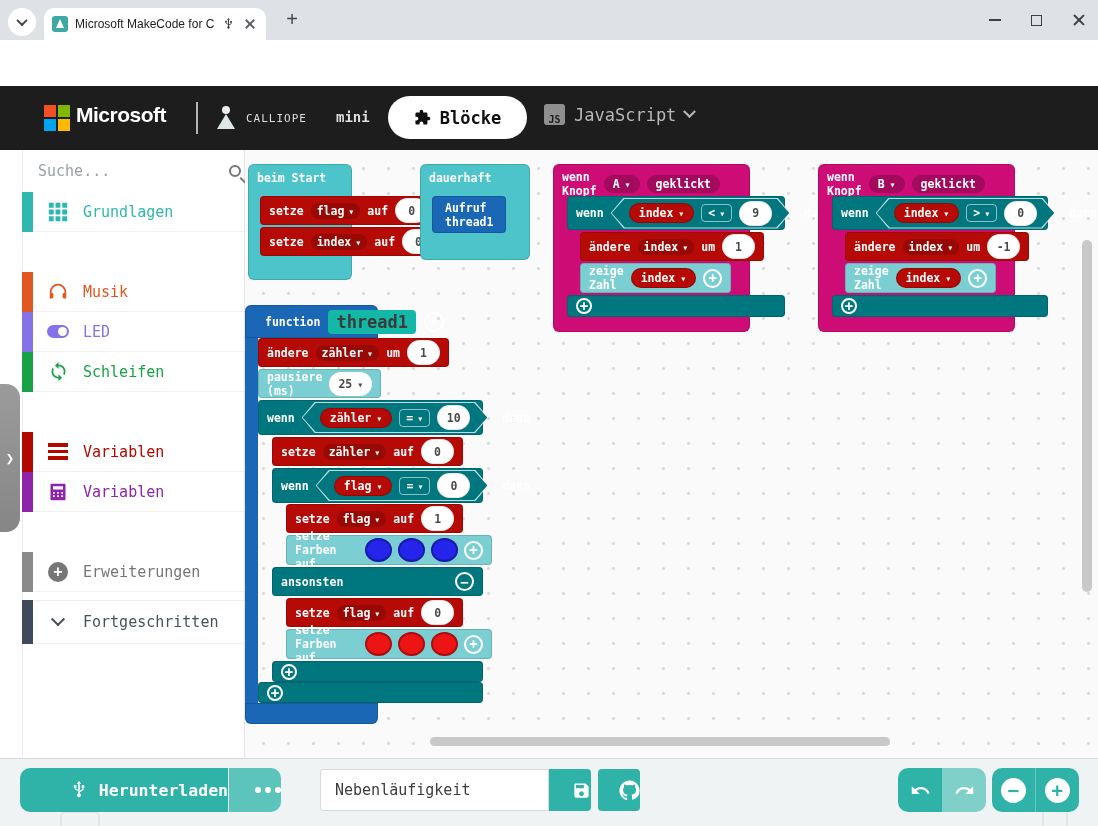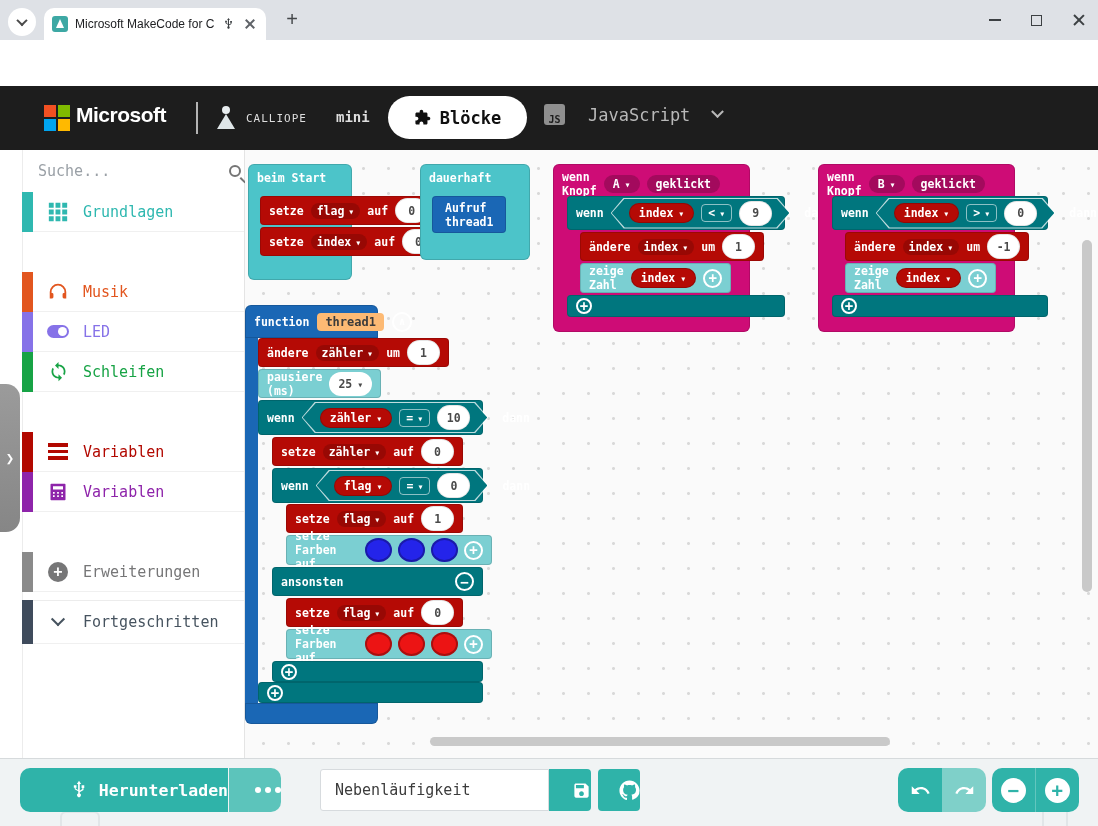--- a/index.html
+++ b/index.html
@@ -41,21 +41,21 @@
   #mkheader { position:absolute; left:0; top:86px; width:1098px; height:64px; background:#1d1d1d; color:#fff; }
   .ms-logo { position:absolute; left:44px; top:19px; display:grid; grid-template-columns:12px 12px; grid-template-rows:12px 12px; gap:2px; }
   .ms-brand { position:absolute; left:76px; top:17px; font-size:21px; font-weight:700; letter-spacing:-0.5px; color:#fff; }
   .hdr-div { position:absolute; left:196px; top:16px; width:2px; height:32px; background:#cfcfcf; opacity:.85; }
   .cal-logo { position:absolute; left:215px; top:20px; width:22px; height:24px; }
   .cal-logo .head { position:absolute; left:7px; top:0; width:8px; height:8px; border-radius:50%; background:#e8edef; }
   .cal-logo .dress { position:absolute; left:2px; top:8px; width:0; height:0; border-left:9px solid transparent; border-right:9px solid transparent; border-bottom:15px solid #dfe6e8; }
   .cal-caps { position:absolute; left:246px; top:26px; font-family:"DejaVu Sans Mono",monospace; font-size:11px; letter-spacing:1px; color:#dedede; }
   .cal-mini { position:absolute; left:336px; top:23px; font-family:"DejaVu Sans Mono",monospace; font-size:14px; font-weight:700; color:#dedede; }
   .blocks-pill { position:absolute; left:388px; top:10px; width:139px; height:43px; background:#fff; border-radius:22px; display:flex; align-items:center; justify-content:center; gap:9px; color:#101010; font-family:"DejaVu Sans Mono",monospace; font-size:17px; font-weight:600; }
-  .js-toggle { position:absolute; left:544px; top:18px; display:flex; align-items:center; gap:23px; color:#b8b8b8; font-family:"DejaVu Sans Mono",monospace; font-size:17px; }
+  .js-toggle { position:absolute; left:544px; top:18px; display:flex; align-items:center; gap:9px; color:#b8b8b8; font-family:"DejaVu Sans Mono",monospace; font-size:17px; }
   .js-badge { width:21px; height:21px; background:#8f8f8f; color:#1d1d1d; border-radius:3px; font-size:10px; font-weight:700; display:flex; align-items:flex-end; justify-content:center; font-family:"DejaVu Sans Mono",monospace; }
   .js-chev { width:9px; height:9px; border-right:2.4px solid #b8b8b8; border-bottom:2.4px solid #b8b8b8; transform:rotate(45deg) translate(-2px,-2px); }
   .hdr-ic { position:absolute; top:103px; width:30px; height:30px; color:#f2f2f2; }
   .help-circ { border-radius:50%; background:#f2f2f2; color:#1d1d1d; font-weight:800; font-size:19px; display:flex; align-items:center; justify-content:center; width:28px; height:28px; font-family:"DejaVu Sans Mono",monospace; }
 
   
   #toolbox { position:absolute; left:0; top:150px; width:245px; height:608px; background:#fff; border-right:1px solid #e4e4e4; }
   .gutter-line { position:absolute; left:22px; top:0; bottom:0; width:1px; background:#ececec; }
   .search-row { position:absolute; left:22px; top:0; width:222px; height:42px; display:flex; align-items:center; padding:0 14px 0 16px; }
   .search-input { flex:1; border:none; outline:none; font-family:"DejaVu Sans Mono",monospace; font-size:15px; color:#444; background:transparent; }
@@ -97,21 +97,21 @@
   .redpill { background:#B50A05; border-radius:13px; padding:3px 10px; display:inline-flex; align-items:center; gap:5px; box-shadow:inset 0 0 0 1px rgba(0,0,0,.18); white-space:nowrap; }
   .hexwrap { clip-path:polygon(13px 0, calc(100% - 13px) 0, 100% 50%, calc(100% - 13px) 100%, 13px 100%, 0 50%); background:rgba(255,255,255,.75); padding:1px; display:inline-flex; }
   .hex { clip-path:polygon(13px 0, calc(100% - 13px) 0, 100% 50%, calc(100% - 13px) 100%, 13px 100%, 0 50%); background:#00767E; display:inline-flex; align-items:center; gap:7px; padding:2px 17px; }
   .opbox { border:1px solid rgba(255,255,255,.55); border-radius:4px; padding:1px 6px; display:inline-flex; align-items:center; gap:4px; }
   .pcirc { width:19px; height:19px; border:2px solid #fff; border-radius:50%; color:#fff; flex:none; display:inline-flex; align-items:center; justify-content:center; }
   .pcirc::after { content:"+"; font-size:14px; font-weight:700; line-height:1; }
   .mcirc { width:19px; height:19px; border:2px solid #fff; border-radius:50%; color:#fff; flex:none; display:inline-flex; align-items:center; justify-content:center; }
   .mcirc::after { content:"−"; font-size:14px; font-weight:700; line-height:1; }
   .collcirc { width:20px; height:20px; border:2px solid #fff; border-radius:50%; color:#fff; flex:none; display:inline-flex; align-items:center; justify-content:center; }
   .collcirc::after { content:"∧"; font-size:11px; font-weight:700; }
-  .namebox { background:#fdba74; color:#3b3b3b; border-radius:4px; padding:2px 8px; font-family:"DejaVu Sans Mono",monospace; font-weight:700; font-size:12px; }
+  .namebox { background:#14b8a6; color:#3b3b3b; border-radius:4px; padding:2px 8px; font-family:"DejaVu Sans Mono",monospace; font-weight:700; font-size:17px; }
   .led { width:27px; height:24px; border-radius:50%; box-shadow:inset 0 0 0 2px rgba(0,0,0,.28); flex:none; }
   .spacer { flex:1; }
   .vscroll { position:absolute; left:837px; top:90px; width:10px; height:352px; background:#c9c9c9; border-radius:5px; }
   .hscroll { position:absolute; left:185px; top:587px; width:460px; height:9px; background:#c9c9c9; border-radius:5px; }
 
   
   #footer { position:absolute; left:0; top:758px; width:1098px; height:68px; background:#f0f3f4; border-top:1px solid #d6dadc; }
   .teal-btn { background:#2FB3A9; color:#fff; display:flex; align-items:center; justify-content:flex-end; position:absolute; top:9px; height:44px; font-family:"DejaVu Sans Mono",monospace; font-weight:700; cursor:pointer; }
   .dl { left:20px; width:208px; border-radius:10px 0 0 10px; gap:10px; font-size:16.5px; }
   .more { left:229px; width:52px; border-radius:0 10px 10px 0; background:#5CC4BB; gap:4px; }
@@ -461,21 +461,21 @@
             <span class="caret"></span>
           </span>
         <span class="pcirc"></span>
       </div>
       <div class="abs blk stmt bg-dteal" style="left:14px;top:131px;width:216px;height:22px;">
         <span class="pcirc" style="width:16px;height:16px;"></span>
       </div>
     </div>
 
     <div class="stack" style="left:0; top:155px;">
-      <div class="abs blk bg-blue" style="left:0;top:0;width:133px;height:33px;border-radius:6px 6px 0 0;padding:0 9px;gap:8px;box-shadow:inset 0 0 0 1px rgba(0,0,0,.14);">
+      <div class="abs blk bg-blue" style="left:0;top:0;width:133px;height:33px;border-radius:6px 6px 0 0;padding:0 20px;gap:8px;box-shadow:inset 0 0 0 1px rgba(0,0,0,.14);">
         <span>function</span>
         <span class="namebox">thread1</span>
         <span class="collcirc"></span>
       </div>
       <div class="abs bg-blue" style="left:0;top:33px;width:13px;height:365px;"></div>
       <div class="abs blk bg-blue" style="left:0;top:398px;width:133px;height:21px;border-radius:0 0 6px 6px;box-shadow:inset 0 0 0 1px rgba(0,0,0,.14);"></div>
 
       <div class="abs blk stmt bg-red" style="left:13px;top:33px;height:29px;">
         <span>ändere</span>
         <span class="varchip">

